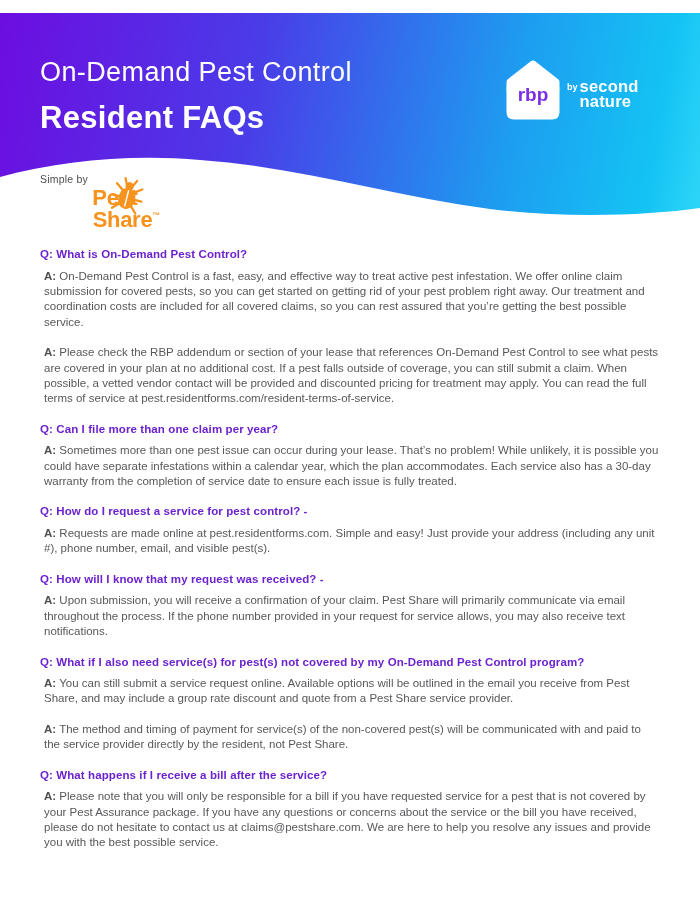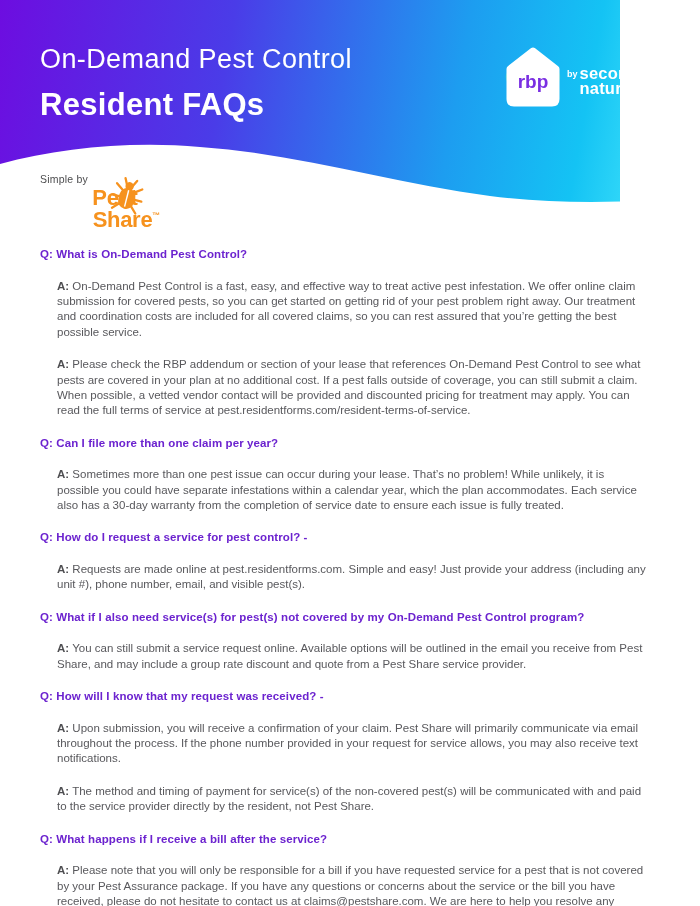--- a/index.html
+++ b/index.html
@@ -9,22 +9,22 @@
     position: relative;
     width: 700px;
     height: 906px;
     background: #ffffff;
     overflow: hidden;
   }
 
   
   .hero {
     position: absolute;
-    top: 0; left: 0;
-    width: 620px;
+    top: 13px; left: 0;
+    width: 700px;
     height: 212px;
     background: linear-gradient(100deg, #6d0de0 0%, #4a3ce8 36%, #1d9df0 72%, #14c3f4 92%, #2fd6f8 100%);
   }
   .wave {
     position: absolute;
     left: 0; bottom: 0;
     width: 700px; height: 212px;
     display: block;
   }
   .hero-titles {
@@ -124,21 +124,21 @@
     font-weight: 700;
     color: #6c23cf;
     line-height: 14.5px;
     margin: 0 0 7px 0;
     letter-spacing: 0.1px;
   }
   .a {
     font-size: 11.5px;
     color: #58585c;
     line-height: 15.4px;
-    margin: 17px;
+    margin: 4px;
   }
   .a-prefix { font-weight: 700; color: #4f4f52; }
 </style>
 </head>
 <body>
 
 <div class="page">
 
   <header class="hero">
     <svg class="wave" viewBox="0 0 700 212" preserveAspectRatio="none" xmlns="http://www.w3.org/2000/svg">
@@ -204,28 +204,28 @@
     </section>
     <section class="faq-item">
       <h3 class="q">Q: Can I file more than one claim per year?</h3>
       <p class="a"><strong class="a-prefix">A:</strong> <span>Sometimes more than one pest issue can occur during your lease. That’s no problem! While unlikely, it is possible you could have separate infestations within a calendar year, which the plan accommodates. Each service also has a 30-day warranty from the completion of service date to ensure each issue is fully treated.</span></p>
     </section>
     <section class="faq-item">
       <h3 class="q">Q: How do I request a service for pest control? -</h3>
       <p class="a"><strong class="a-prefix">A:</strong> <span>Requests are made online at pest.residentforms.com. Simple and easy! Just provide your address (including any unit #), phone number, email, and visible pest(s).</span></p>
     </section>
     <section class="faq-item">
+      <h3 class="q">Q: How will I know that my request was received? -</h3>
+      <p class="a"><strong class="a-prefix">A:</strong> <span>Upon submission, you will receive a confirmation of your claim. Pest Share will primarily communicate via email throughout the process. If the phone number provided in your request for service allows, you may also receive text notifications.</span></p>
+    </section>
+    <section class="faq-item">
       <h3 class="q">Q: What if I also need service(s) for pest(s) not covered by my On-Demand Pest Control program?</h3>
       <p class="a"><strong class="a-prefix">A:</strong> <span>You can still submit a service request online. Available options will be outlined in the email you receive from Pest Share, and may include a group rate discount and quote from a Pest Share service provider.</span></p>
     </section>
     <section class="faq-item">
-      <h3 class="q">Q: How will I know that my request was received? -</h3>
-      <p class="a"><strong class="a-prefix">A:</strong> <span>Upon submission, you will receive a confirmation of your claim. Pest Share will primarily communicate via email throughout the process. If the phone number provided in your request for service allows, you may also receive text notifications.</span></p>
-    </section>
-    <section class="faq-item">
       <p class="a"><strong class="a-prefix">A:</strong> <span>The method and timing of payment for service(s) of the non-covered pest(s) will be communicated with and paid to the service provider directly by the resident, not Pest Share.</span></p>
     </section>
     <section class="faq-item">
       <h3 class="q">Q: What happens if I receive a bill after the service?</h3>
       <p class="a"><strong class="a-prefix">A:</strong> <span>Please note that you will only be responsible for a bill if you have requested service for a pest that is not covered by your Pest Assurance package. If you have any questions or concerns about the service or the bill you have received, please do not hesitate to contact us at claims@pestshare.com. We are here to help you resolve any issues and provide you with the best possible service.</span></p>
     </section>
   </main>
 
 </div>
 

